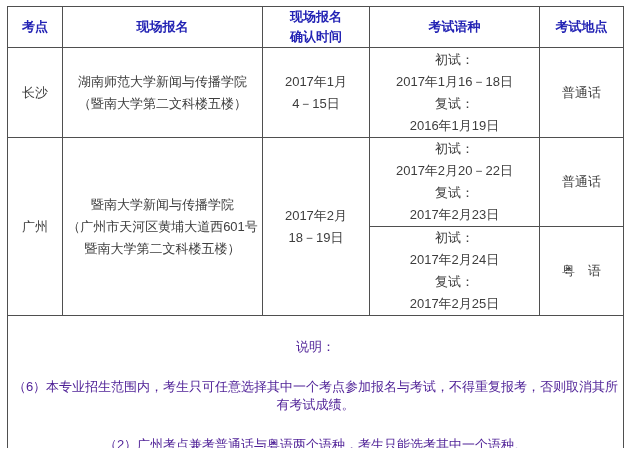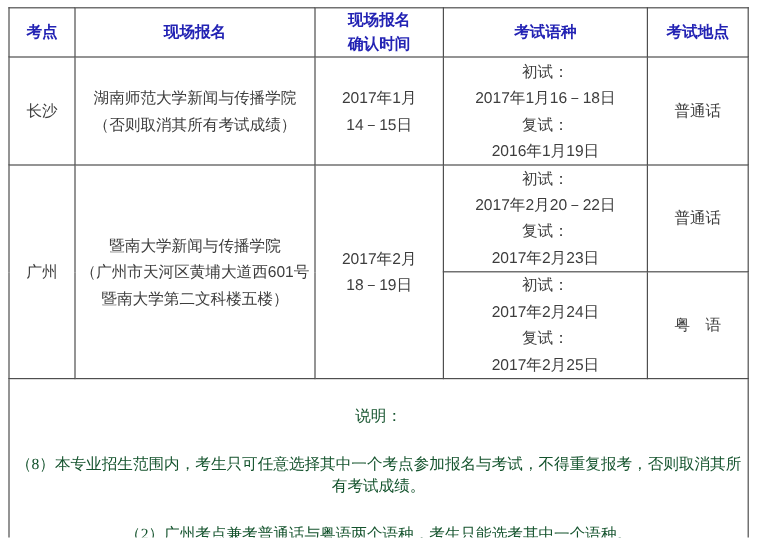--- a/index.html
+++ b/index.html
@@ -50,24 +50,23 @@
   td.notes-cell {
     text-align: left;
     vertical-align: top;
     padding: 3px 6px 2px 6px;
     line-height: 18px;
     white-space: normal;
   }
   .note-p {
     margin: 0;
     font-size: 13px;
-    color: #14532d;
+    color: #4c1d95;
     line-height: 18px;
     white-space: pre-wrap;
-    font-family: Liberation Serif, serif;
   }
 </style>
 </head>
 <body>
 
 <div class="page">
   <table class="exam-table">
     <colgroup>
       <col style="width:55px">
       <col style="width:200px">
@@ -81,23 +80,23 @@
         <th>现场报名</th>
         <th>现场报名
 确认时间</th>
         <th>考试语种</th>
         <th>考试地点</th>
       </tr>
 
       <tr class="row-changsha">
         <td>长沙</td>
         <td>湖南师范大学新闻与传播学院
-（否则取消其所有考试成绩）</td>
+（暨南大学第二文科楼五楼）</td>
         <td>2017年1月
-14－15日</td>
+4－15日</td>
         <td>初试：
 2017年1月16－18日
 复试：
 2016年1月19日</td>
         <td>普通话</td>
       </tr>
 
       <tr class="row-gz-a">
         <td rowspan="2">广州</td>
         <td rowspan="2">暨南大学新闻与传播学院
@@ -116,21 +115,21 @@
         <td>初试：
 2017年2月24日
 复试：
 2017年2月25日</td>
         <td>粤　语</td>
       </tr>
 
       <tr class="notes-row">
         <td class="notes-cell" colspan="5">
           <p class="note-p">说明：</p>
-          <p class="note-p">（8）本专业招生范围内，考生只可任意选择其中一个考点参加报名与考试，不得重复报考，否则取消其所有考试成绩。</p>
+          <p class="note-p">（6）本专业招生范围内，考生只可任意选择其中一个考点参加报名与考试，不得重复报考，否则取消其所有考试成绩。</p>
           <p class="note-p">（2）广州考点兼考普通话与粤语两个语种，考生只能选考其中一个语种。</p>
           
           
           
         </td>
       </tr>
     </tbody>
   </table>
 </div>
 

